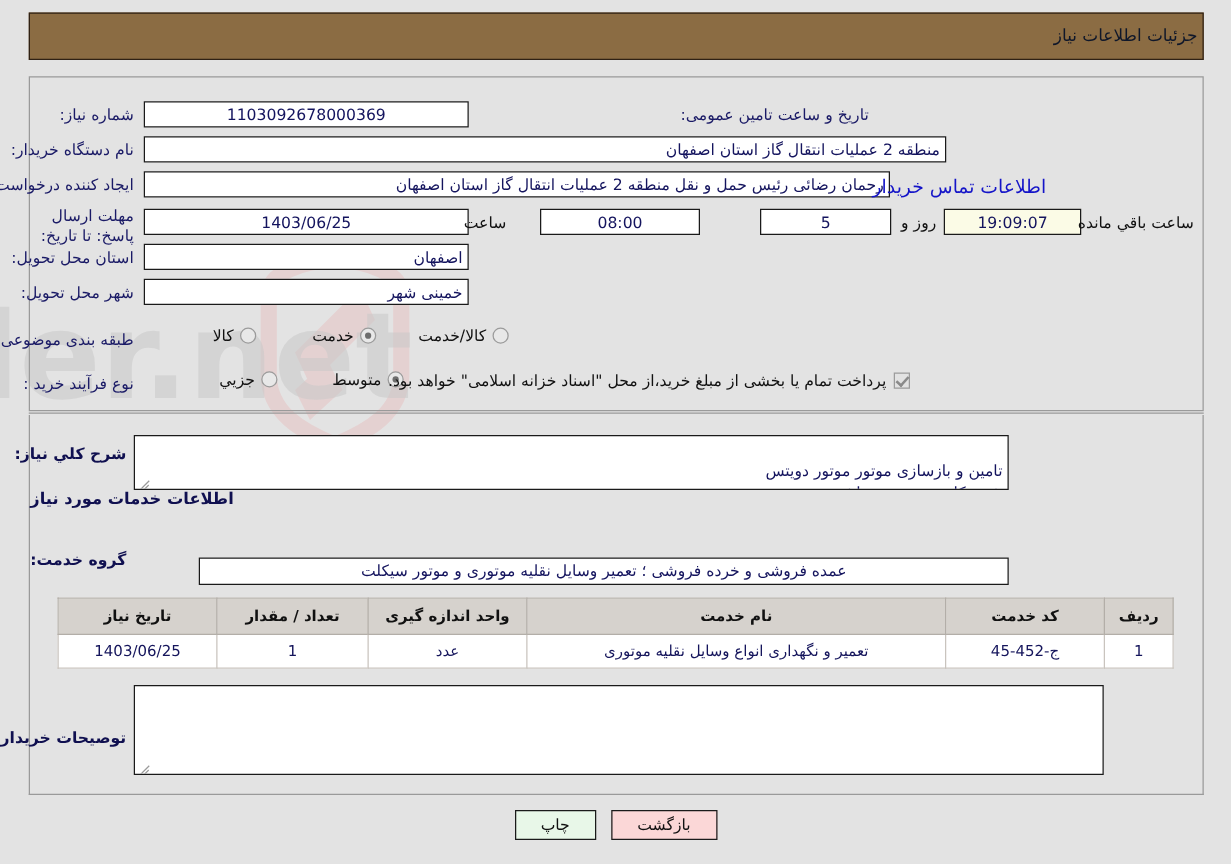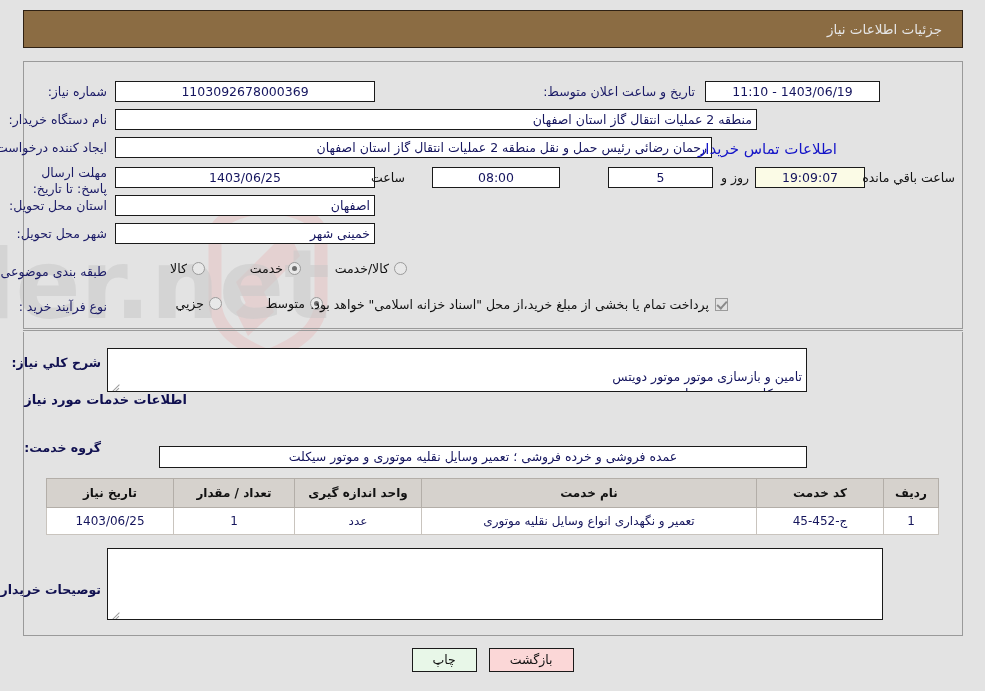--- a/index.html
+++ b/index.html
@@ -36,23 +36,23 @@
     height: 38px;
     background: #8b6c43;
     border: 1px solid #2f2114;
     box-sizing: border-box;
     display: flex;
     align-items: center;
     justify-content: flex-start;
     z-index: 4;
   }
   .header-title {
-    color: #e5e5e5;
+    color: #0f172a;
     font-size: 13.5px;
-    padding-right: 20px;
+    padding-right: 4px;
     letter-spacing: .2px;
     white-space: nowrap;
   }
 
   
   .panel {
     position: absolute;
     right: 22px;
     top: 61px;
     width: 940px;
@@ -293,22 +293,21 @@
 
   <div class="header-bar">
     <span class="header-title">جزئیات اطلاعات نیاز</span>
   </div>
 
   <div class="panel"></div>
 
   <div class="lbl" style="top:84px; right:878px;">شماره نیاز:</div>
   <div class="fld center" style="top:81px; right:610px; width:260px;">1103092678000369</div>
 
-  <div class="lbl" style="top:84px; right:290px;">تاریخ و ساعت اعلان متوسط:</div>
-  <div class="fld center" style="top:81px; right:105px; width:175px;">1403/06/19 - 11:10</div>
+  <div class="lbl" style="top:84px; right:290px;">تاریخ و ساعت تامین عمومی:</div>
 
   <div class="lbl" style="top:112px; right:878px;">نام دستگاه خریدار:</div>
   <div class="fld right" style="top:109px; right:228px; width:642px;">منطقه 2 عملیات انتقال گاز استان اصفهان</div>
 
   <div class="lbl" style="top:140px; right:878px;">ایجاد کننده درخواست:</div>
   <div class="fld right" style="top:137px; right:273px; width:597px;">رحمان رضائی رئیس حمل و نقل منطقه 2 عملیات انتقال گاز استان اصفهان</div>
   <div class="link" style="top:140px; right:148px;">اطلاعات تماس خریدار</div>
 
   <div class="lbl" style="top:165px; right:878px; width:80px; text-align:right; white-space:normal; line-height:16px;">مهلت ارسال پاسخ: تا تاریخ:</div>
   <div class="fld center" style="top:167px; right:610px; width:260px;">1403/06/25</div>

